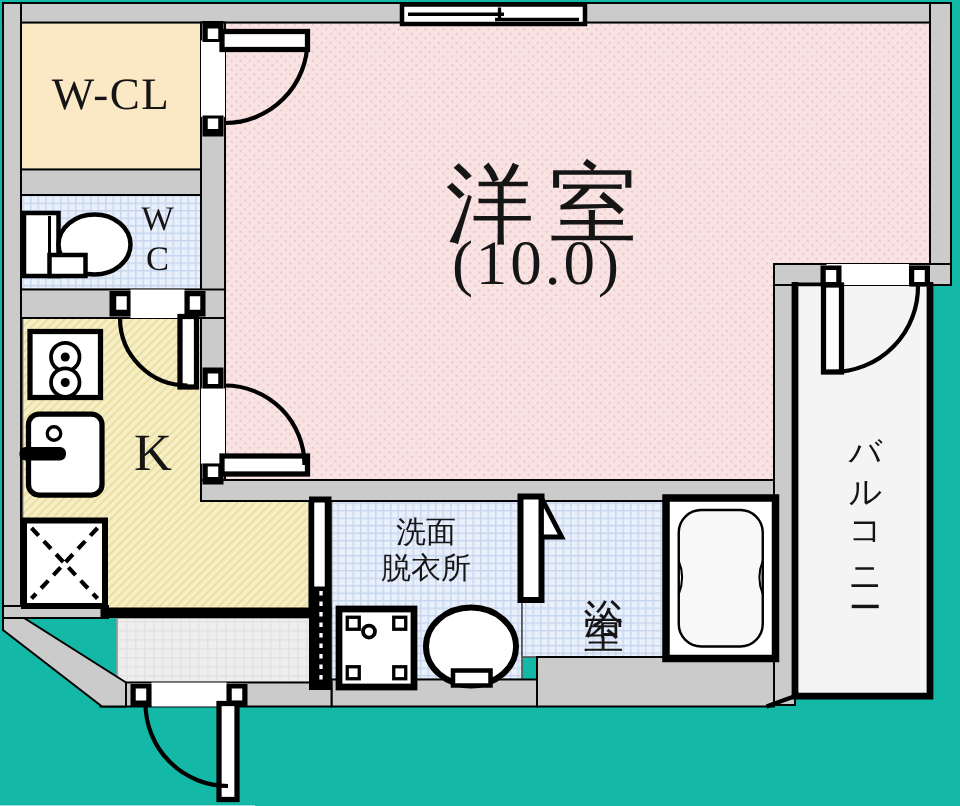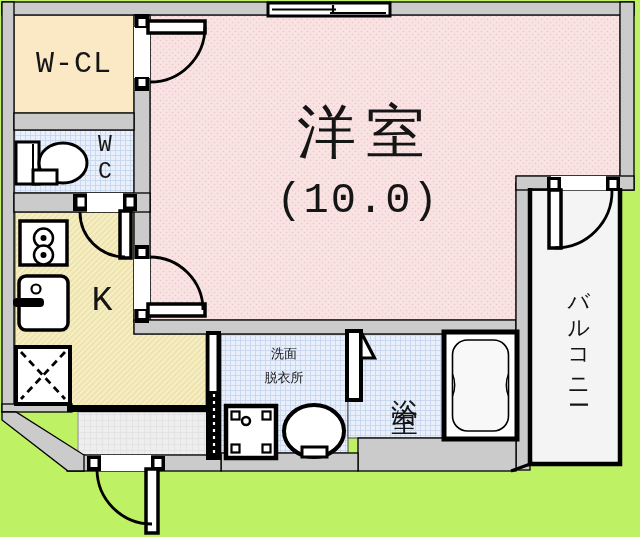--- a/index.html
+++ b/index.html
@@ -1,28 +1,28 @@
 <!DOCTYPE html>
 <html><head>
 <meta charset="utf-8">
 <title>Floor Plan</title>
 <style>
   html,body{margin:0;padding:0;background:#fff;}
-  .plan{position:relative;width:640px;height:537px;background:#bef264;overflow:hidden;
-        font-family:Liberation Mono, monospace;}
+  .plan{position:relative;width:640px;height:537px;background:#14b8a6;overflow:hidden;
+        font-family:Liberation Serif, serif;}
   .plan svg{position:absolute;left:0;top:0;}
   .lbl{position:absolute;transform:translate(-50%,-50%);color:#151515;white-space:nowrap;
        text-align:center;line-height:1.08;}
   .lbl-wcl{left:74px;top:64px;font-size:30px;letter-spacing:1px;}
   .lbl-wc{left:105px;top:159px;font-size:23px;line-height:27px;}
   .lbl-wc span{display:block;}
   .lbl-k{left:102px;top:302px;font-size:35px;}
   .lbl-main{left:366px;top:137px;font-size:59px;letter-spacing:10px;}
-  .lbl-size{left:358px;top:202px;font-size:42px;letter-spacing:2px;text-align:right;}
-  .lbl-wash{left:284px;top:367px;font-size:13px;line-height:24px;}
+  .lbl-size{left:358px;top:177px;font-size:42px;letter-spacing:2px;text-align:right;}
+  .lbl-wash{left:284px;top:367px;font-size:20px;line-height:24px;}
   .lbl-wash span{display:block;}
   .lbl-bath{left:402px;top:386px;font-size:27px;writing-mode:vertical-rl;letter-spacing:8px;}
   .lbl-ent{left:141px;top:436px;font-size:26px;letter-spacing:3px;}
   .lbl-balc{left:577px;top:337px;font-size:22px;writing-mode:vertical-rl;letter-spacing:4px;}
 </style>
 </head>
 <body>
 
 <div class="plan">
 <svg width="640" height="537" viewBox="0 0 640 537">

